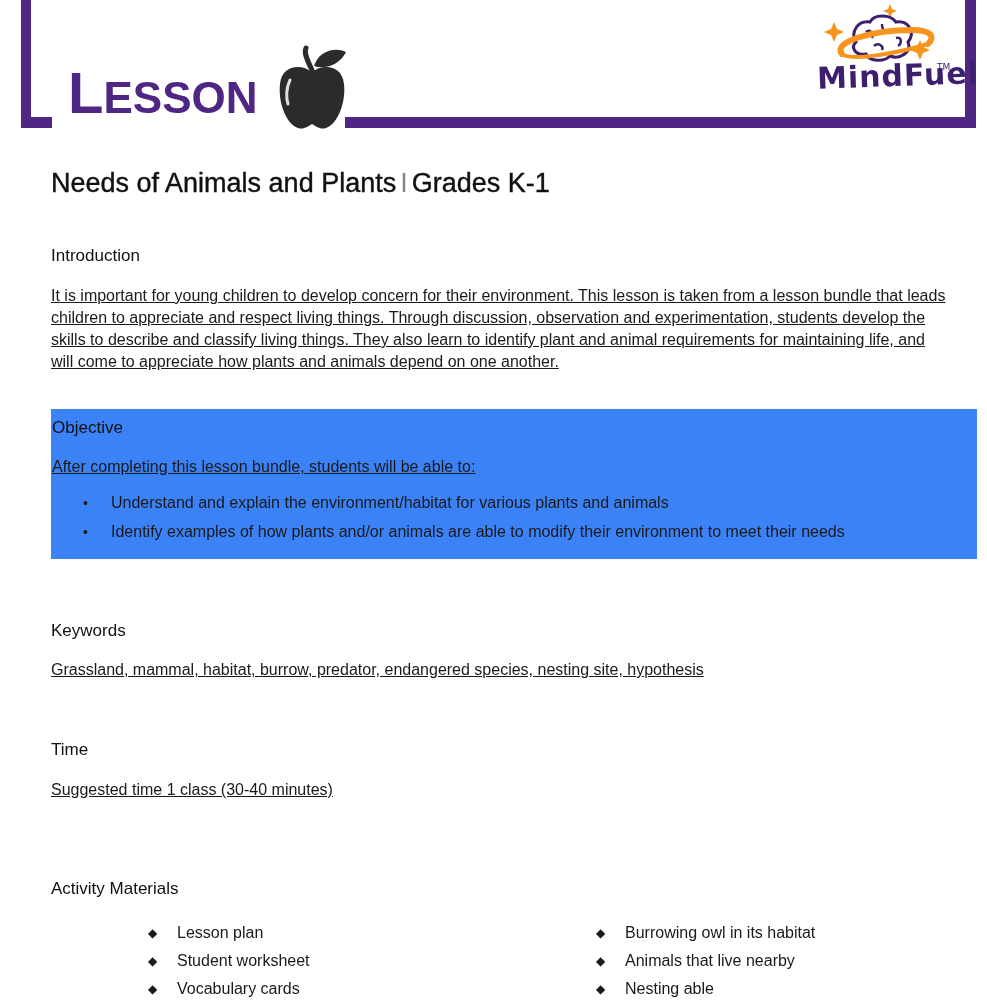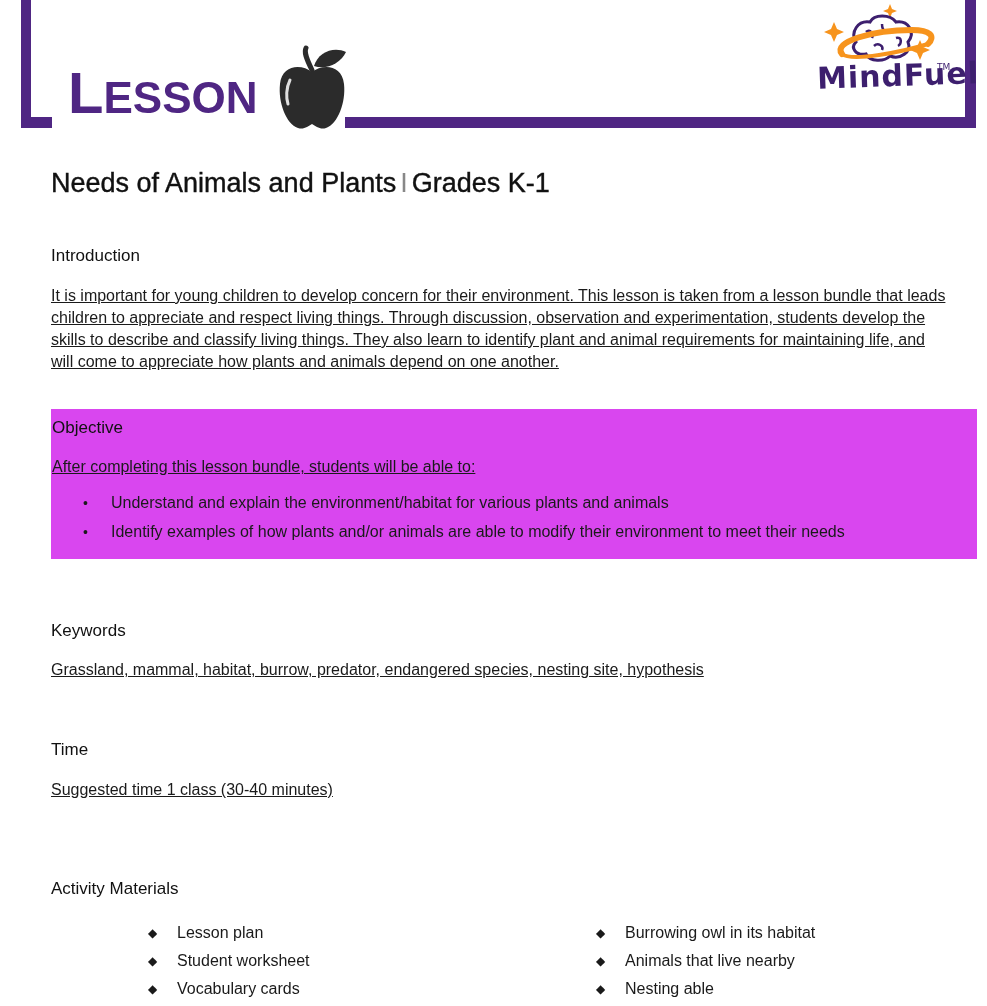--- a/index.html
+++ b/index.html
@@ -117,21 +117,21 @@
       text-decoration: underline;
     }
     .intro-text {
       top: 285px;
       width: 900px;
     }
     .objective-box {
       position: absolute;
       left: 51px; top: 409px;
       width: 926px; height: 150px;
-      background: #d946ef;
+      background: #3b82f6;
     }
     .objective-box .section-heading {
       left: 1px; top: 9px;
     }
     .objective-box .body-text {
       left: 1px; top: 47px; text-align: center;
     }
     .objective-list {
       position: absolute;
       left: 0; top: 83px;

